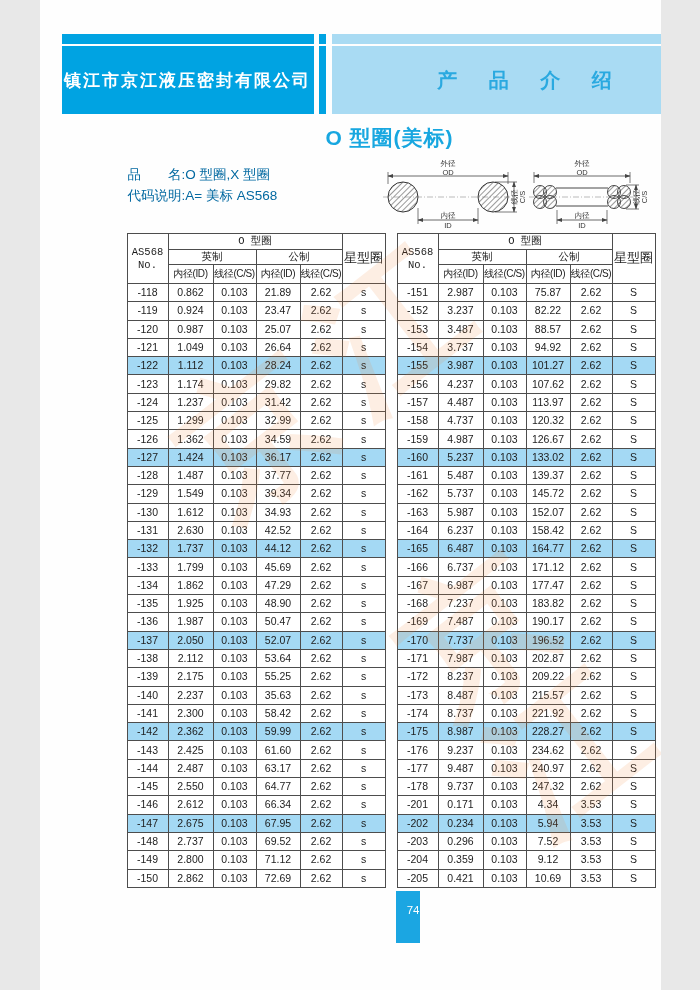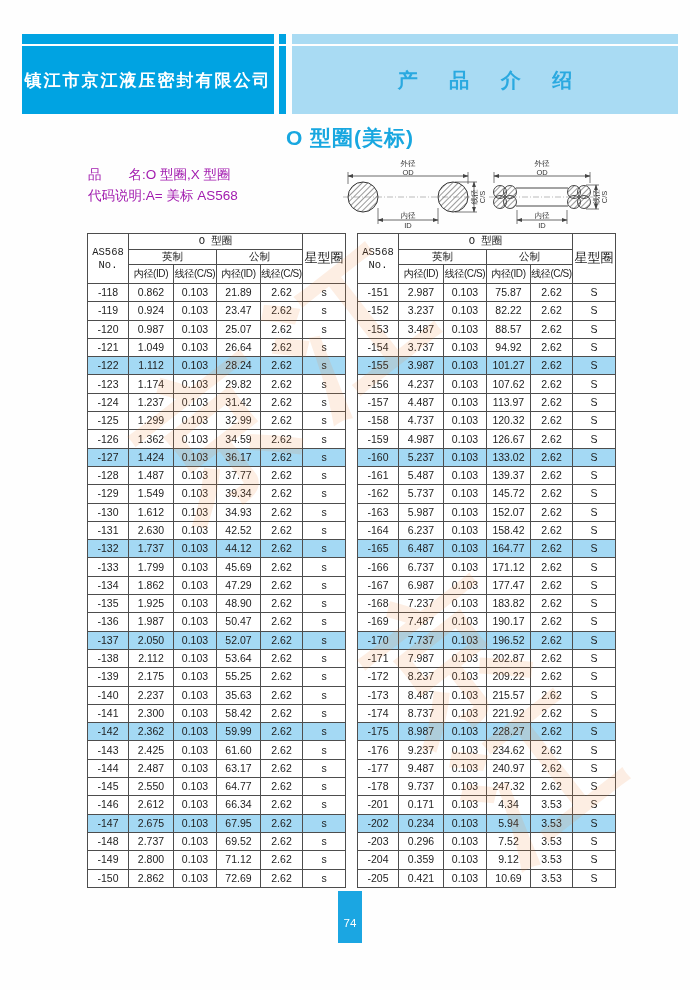--- a/index.html
+++ b/index.html
@@ -3,40 +3,40 @@
 <meta charset="utf-8">
 <style>
   :root{
     --accent:#00a3e2;
     --accent-light:#a9dbf3;
     --header-bg:#c6e7f6;
     --row-highlight:#a4d9f4;
   }
   html,body{margin:0;padding:0;background:#e8e8e8;}
   .page{
-    position:relative;width:700px;height:990px;background:#fefefe;
+    position:relative;width:621px;height:990px;background:#fefefe;
     font-family:"Liberation Sans", sans-serif;overflow:hidden;margin:0 auto;
   }
   
   .strip{position:absolute;top:34px;height:10px;}
   .strip.dark{left:22px;width:252px;background:var(--accent);}
   .strip.sq{left:279px;width:7px;background:var(--accent);}
   .strip.light{left:292px;width:386px;background:var(--accent-light);}
   
   .banner{position:absolute;top:46px;height:68px;display:flex;align-items:center;justify-content:center;}
   .banner.dark{left:22px;width:252px;background:var(--accent);}
   .banner.divider{left:279px;width:7px;background:var(--accent);}
   .banner.light{left:292px;width:386px;background:var(--accent-light);}
   .company-text{color:#ffffff;font-size:17px;font-weight:bold;letter-spacing:2px;}
   .section-text{color:#2aa9e0;font-size:20px;font-weight:bold;letter-spacing:13px;padding-left:13px;}
   
   .page-title{position:absolute;top:124px;left:0;width:700px;text-align:center;
     color:#18a7e0;font-size:21px;font-weight:bold;letter-spacing:1px;}
   
-  .info{position:absolute;left:88px;top:165px;font-size:13.5px;line-height:20.5px;color:#a21caf;}
+  .info{position:absolute;left:88px;top:165px;font-size:13.5px;line-height:20.5px;color:#0369a1;}
   
   .diagram{position:absolute;left:343px;top:156px;}
   
   .tables{position:absolute;left:87px;top:233px;display:flex;gap:11px;z-index:2;}
   table.spec{border-collapse:collapse;table-layout:fixed;color:#1c1c1c;}
   table.spec td{border:1px solid #4d4d4d;text-align:center;padding:0;background:#ffffff;
     font-size:10.5px;line-height:1.05;height:17.3px;overflow:hidden;white-space:nowrap;}
   table.spec thead tr:nth-child(1) td{height:15px;font-family:Liberation Mono, monospace;}
   table.spec thead tr:nth-child(2) td{height:14px;}
   table.spec thead tr:nth-child(3) td{height:18px;}
@@ -44,23 +44,23 @@
   td.th.no{font-size:10.5px;line-height:1.2;text-align:center;}
   td.th.sub{font-size:10px;letter-spacing:-0.4px;}
   td.th.star{font-size:13px;}
   tbody tr.hl td{background:var(--row-highlight);}
   
   .wm{position:absolute;color:#f08233;opacity:0.13;font-weight:bold;line-height:1;
     transform:rotate(-38deg);pointer-events:none;z-index:5;font-size:150px;letter-spacing:20px;}
   .wm.one{left:120px;top:300px;}
   .wm.two{left:400px;top:520px;}
   
-  .pagenum{position:absolute;left:338px;top:891px;width:24px;height:52px;
-    background:#1ba6e2;color:#ffffff;font-size:11.5px;text-align:center;
-    padding-top:26px;box-sizing:border-box;z-index:3;}
+  .pagenum{position:absolute;left:356px;top:891px;width:24px;height:52px;
+    background:#1ba6e2;color:#ffffff;font-size:11.5px;text-align:right;
+    padding-top:13px;box-sizing:border-box;z-index:3;}
   svg text{font-family:"Liberation Sans", sans-serif;fill:#333;font-size:7.5px;}
 </style>
 </head>
 <body>
 
 <div class="page">
 
   <div class="strip dark"></div>
   <div class="strip sq"></div>
   <div class="strip light"></div>

